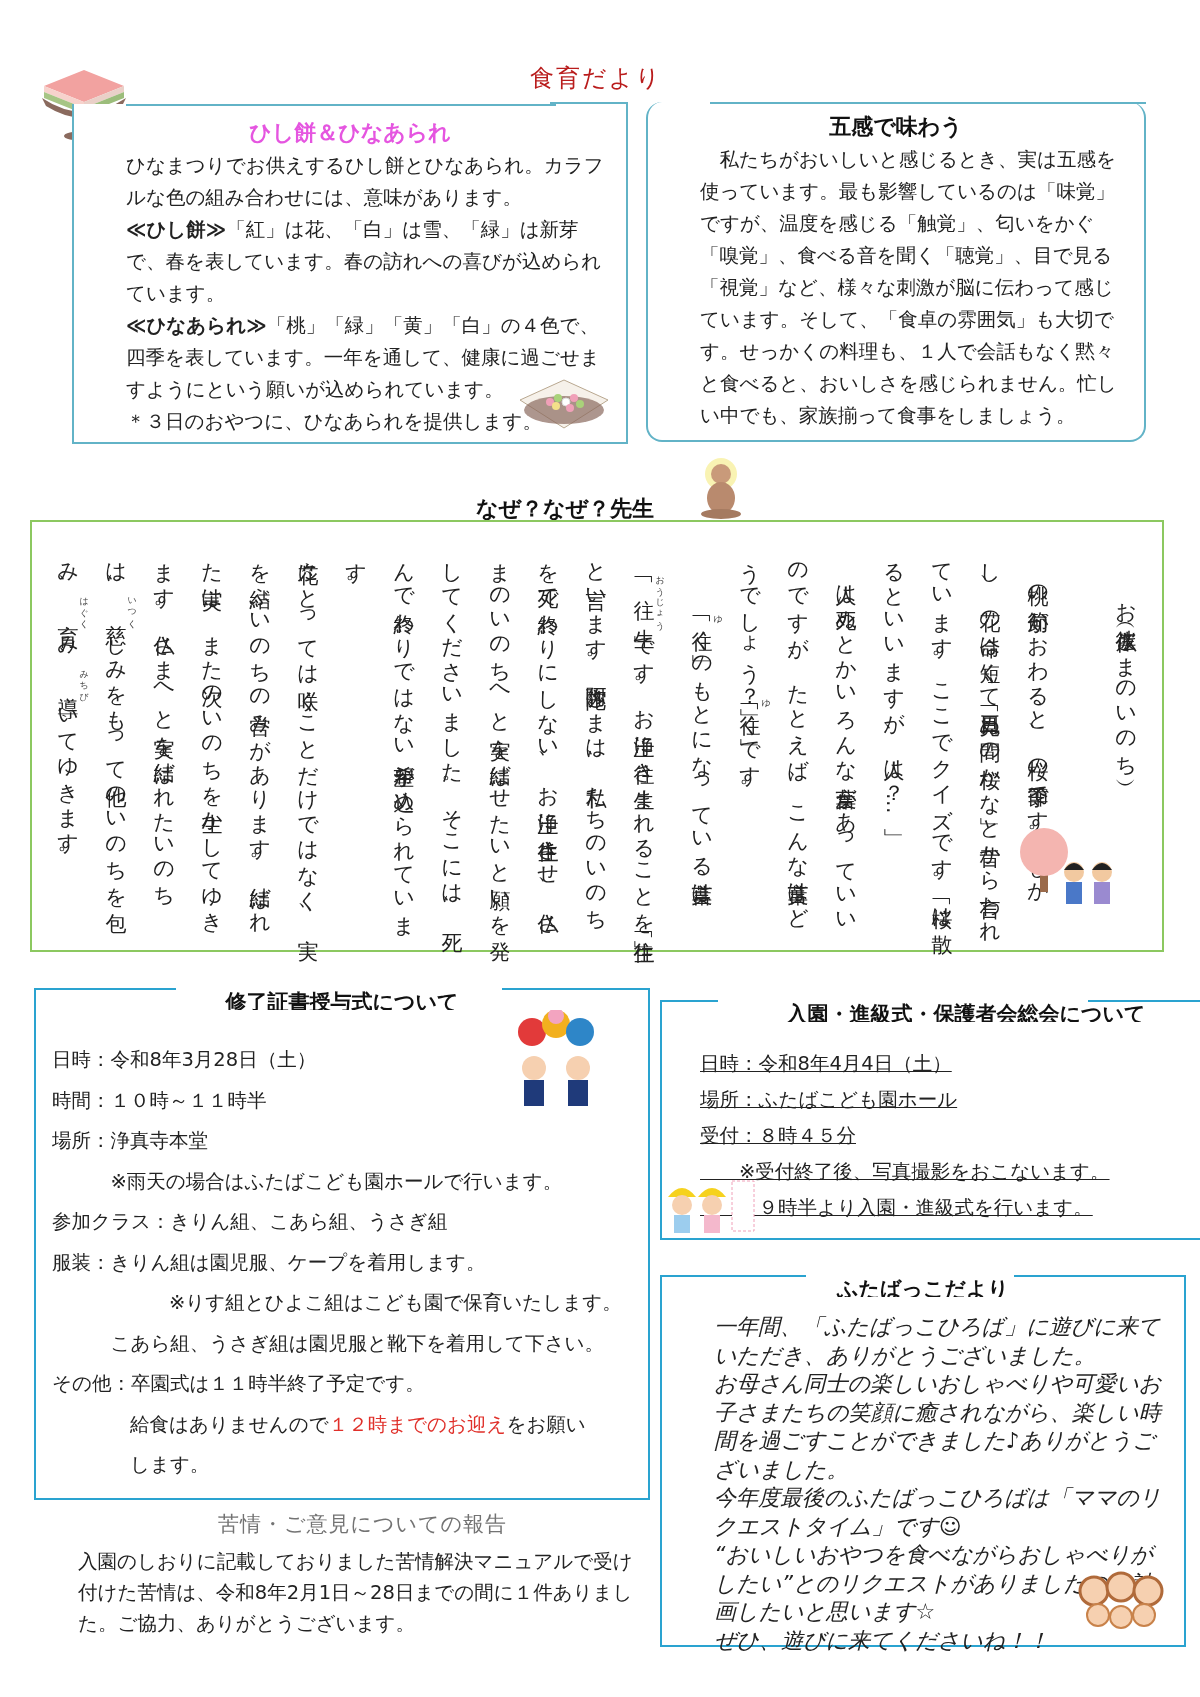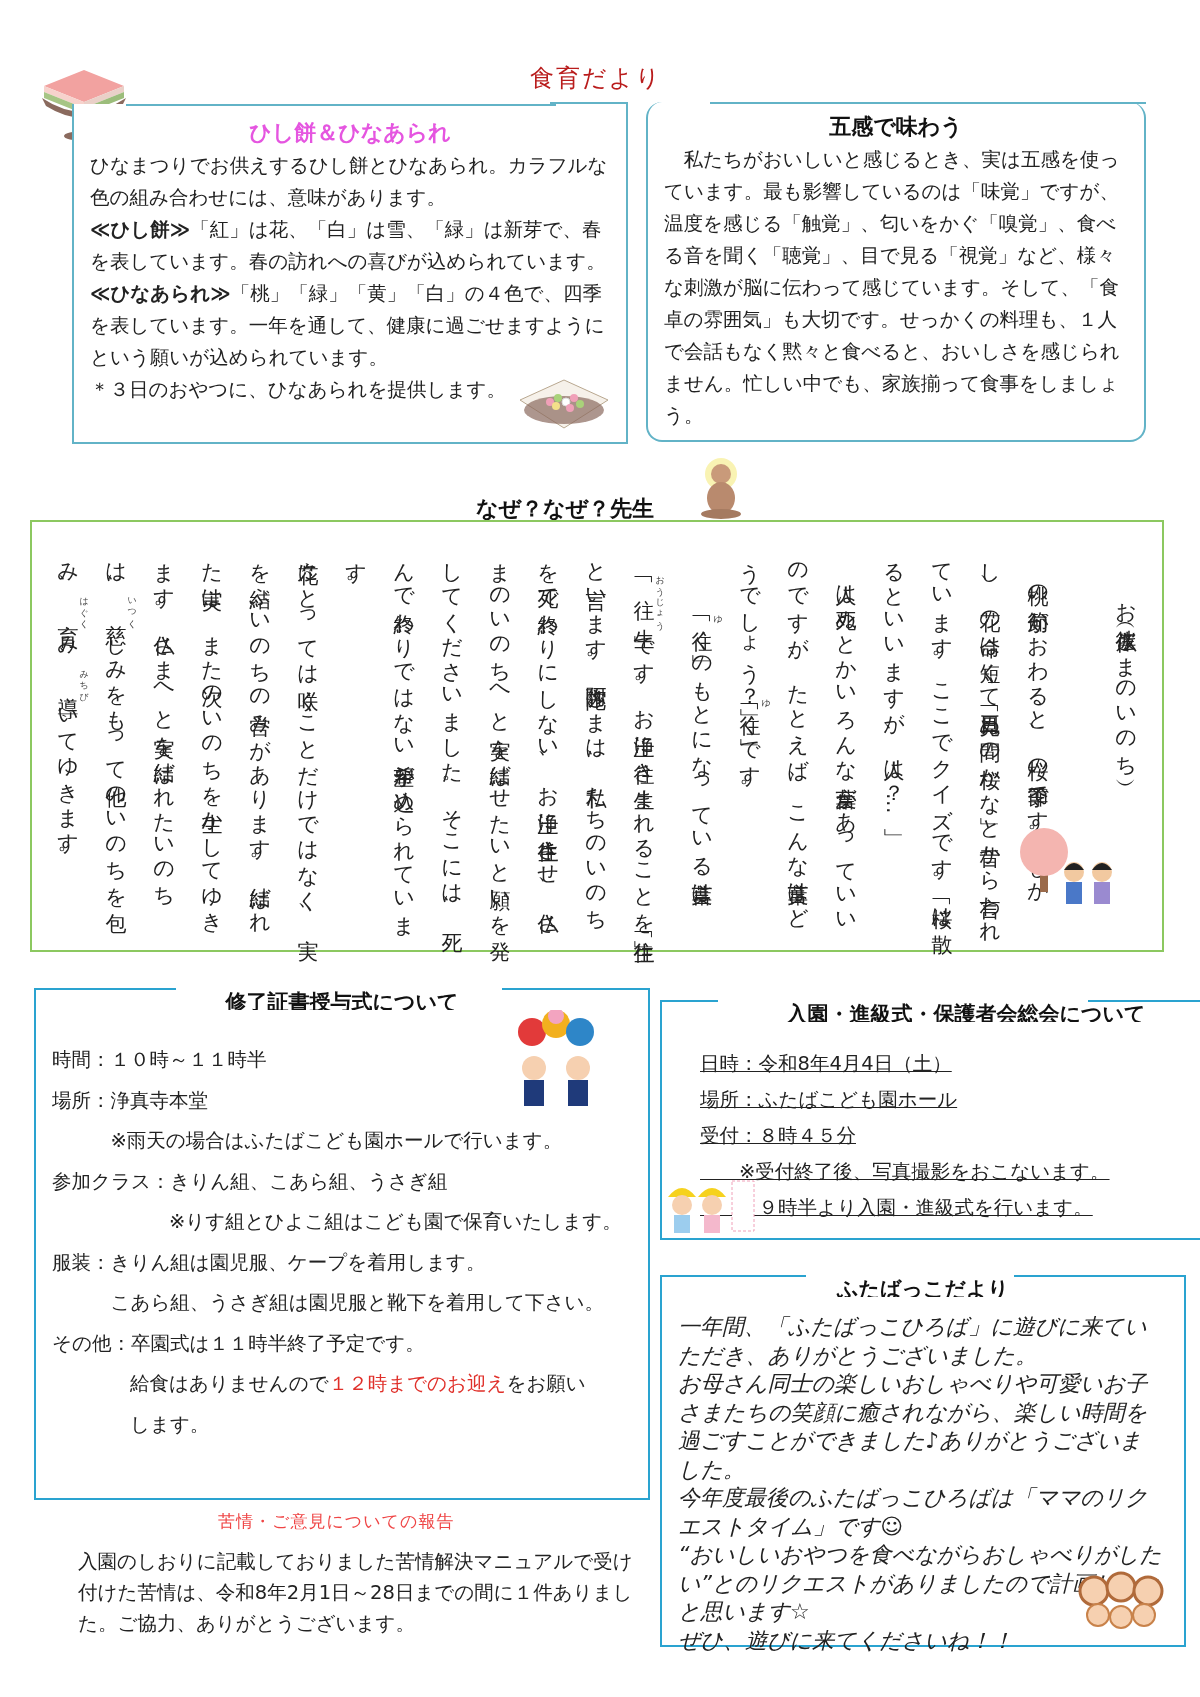--- a/index.html
+++ b/index.html
@@ -1,21 +1,21 @@
 <!DOCTYPE html>
 <html><head>
 <meta charset="utf-8">
 <style>
   html,body{margin:0;padding:0;background:#fff;}
   body{width:1200px;height:1697px;position:relative;overflow:hidden;
        font-family:"DejaVu Sans","Liberation Sans",sans-serif;color:#222;}
   .abs{position:absolute;}
   .page-title{left:530px;top:62px;font-size:24px;letter-spacing:2px;color:#b91c1c;}
   .box{position:absolute;box-sizing:border-box;border:2px solid #62b3c7;background:#fff;}
-  .txt{font-size:19.5px;line-height:32px;}
+  .txt{font-size:19.5px;line-height:32px;margin-left:36px;}
   .txt p{margin:0;}
   
   #box1{left:72px;top:104px;width:556px;height:340px;border-top:none;}
   #box1 .topline{position:absolute;left:52px;top:0;width:430px;height:2px;background:#62b3c7;}
   #box1 .topline2{position:absolute;right:-2px;top:-2px;width:78px;height:2px;background:#62b3c7;}
   #box1 h2{margin:14px 0 2px 0;text-align:center;font-size:22px;color:#e555e0;font-weight:bold;}
   #box1 .txt{padding:0 14px 0 16px;}
   
   #box2{left:646px;top:102px;width:500px;height:340px;border-top:none;border-radius:16px;}
   #box2 .topline{position:absolute;left:62px;top:0;right:-2px;height:2px;background:#62b3c7;}
@@ -31,21 +31,21 @@
   .vheading{padding-top:36px;font-size:21px;}
   
   .hbox{position:absolute;box-sizing:border-box;border:2px solid #2aa3d0;background:#fff;}
   .hbox .gap{position:absolute;top:-3px;height:5px;background:#fff;}
   .hbox h3{position:absolute;margin:0;top:-2px;left:0;right:0;text-align:center;font-size:21px;font-weight:bold;
            height:22px;overflow:hidden;color:#111;}
   #box4{left:34px;top:988px;width:616px;height:512px;}
   #box4 .lines{position:absolute;left:16px;top:50px;font-size:19.5px;line-height:40.5px;}
   #box4 .lines div{white-space:nowrap;}
   .red{color:#e0302a;}
-  .complaint-title{left:218px;top:1510px;font-size:17px;color:#ef4444;letter-spacing:1px;}
+  .complaint-title{left:218px;top:1510px;font-size:21px;color:#737373;letter-spacing:1px;}
   .complaint-body{left:78px;top:1546px;font-size:19.5px;line-height:31px;}
   #box5{left:660px;top:1000px;width:612px;height:240px;}
   #box5 .lines{position:absolute;left:38px;top:44px;font-size:19.5px;line-height:36px;text-decoration:underline;}
   #box5 .lines div{white-space:nowrap;}
   #box6{left:660px;top:1275px;width:526px;height:372px;}
   #box6 .txt{position:absolute;left:16px;top:36px;right:20px;font-size:22px;line-height:28.5px;font-style:italic;}
   
   .ill{position:absolute;}
 </style>
 </head>
@@ -123,26 +123,27 @@
     <circle cx="84" cy="60" r="10" fill="#f2c9a0"></circle>
       <path d="M74,58 Q84,44 94,58" fill="#222"></path>
     <rect x="76" y="70" width="16" height="22" fill="#9a8ad0"></rect>
   </svg>
 </div>
 
 <div class="hbox" id="box4">
   <div class="gap" style="left:140px;width:326px"></div>
   <h3>修了証書授与式について</h3>
   <div class="lines">
+    <div>日時：令和8年3月28日（土）</div>
     <div>時間：１０時～１１時半</div>
     <div>場所：浄真寺本堂</div>
     <div>　　　※雨天の場合はふたばこども園ホールで行います。</div>
     <div>参加クラス：きりん組、こあら組、うさぎ組</div>
+    <div>服装：きりん組は園児服、ケープを着用します。</div>
     <div>　　　　　　※りす組とひよこ組はこども園で保育いたします。</div>
-    <div>服装：きりん組は園児服、ケープを着用します。</div>
     <div>　　　こあら組、うさぎ組は園児服と靴下を着用して下さい。</div>
     <div>その他：卒園式は１１時半終了予定です。</div>
     <div><span>　　　　給食はありませんので</span><span class="red">１２時までのお迎え</span><span>をお願い</span></div>
     <div>　　　　します。</div>
   </div>
   <svg class="ill" style="left:460px;top:20px" width="120" height="110" viewBox="0 0 120 110">
     <circle cx="36" cy="22" r="14" fill="#e23a3a"></circle>
       <circle cx="60" cy="14" r="14" fill="#f2b01e"></circle>
       <circle cx="84" cy="22" r="14" fill="#2e86c8"></circle>
     <circle cx="60" cy="6" r="8" fill="#f3a4c0"></circle>

